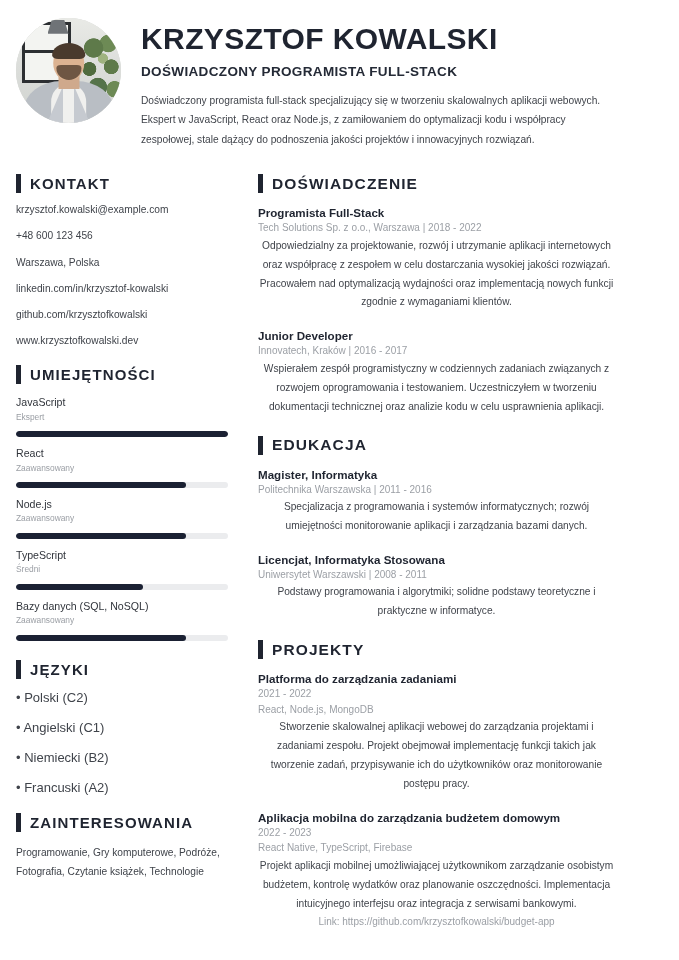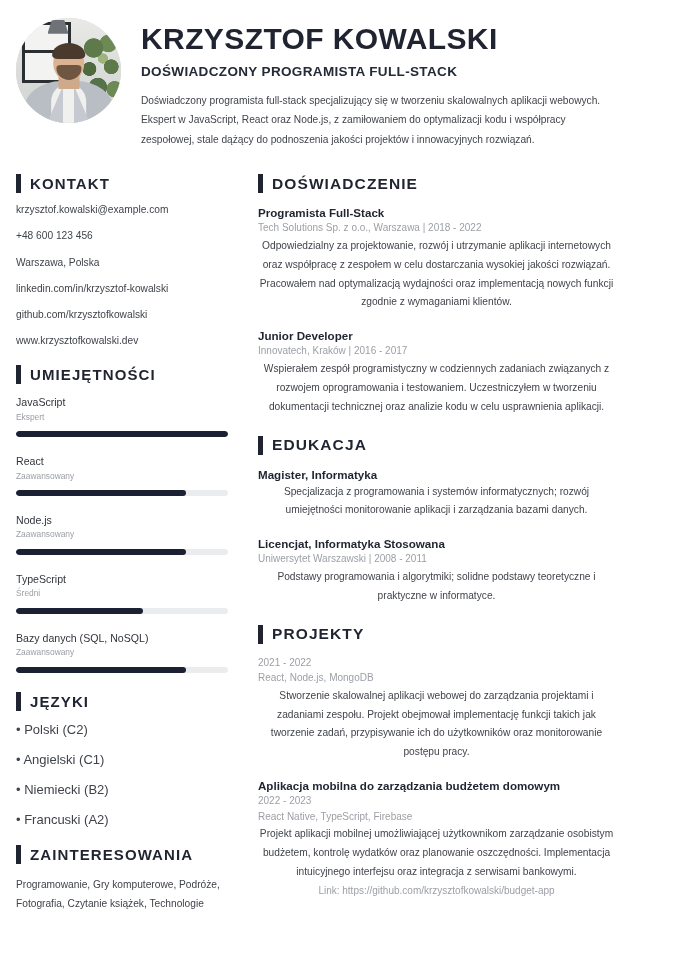--- a/index.html
+++ b/index.html
@@ -212,21 +212,21 @@
   
   .contact-line {
     font-size: 10.2px;
     line-height: 1;
     color: #3f434a;
     margin-bottom: 16px;
   }
   .contact-line:last-child { margin-bottom: 0; }
 
   
-  .skill { margin-bottom: 18px; }
+  .skill { margin-bottom: 10px; }
   .skill:last-child { margin-bottom: 0; }
   .skill-name {
     font-size: 10.6px;
     color: #30343b;
     line-height: 1.25;
   }
   .skill-level {
     font-size: 8.4px;
     color: #9a9ea4;
     line-height: 1.5;
@@ -428,37 +428,39 @@
       </div>
 
       <div class="sec">
         <div class="sec-head">
           <span class="bar" style="background: rgb(31, 36, 48);"></span>
           <span class="txt">EDUKACJA</span>
         </div>
 
         <div class="entry">
           <div class="entry-title">Magister, Informatyka</div>
+          <div class="entry-meta">Politechnika Warszawska | 2011 - 2016</div>
           <div class="entry-desc">Specjalizacja z programowania i systemów informatycznych; rozwój umiejętności monitorowanie aplikacji i zarządzania bazami danych.</div>
         </div>
 
         <div class="entry">
           <div class="entry-title">Licencjat, Informatyka Stosowana</div>
           <div class="entry-meta">Uniwersytet Warszawski | 2008 - 2011</div>
           <div class="entry-desc">Podstawy programowania i algorytmiki; solidne podstawy teoretyczne i praktyczne w informatyce.</div>
         </div>
       </div>
 
       <div class="sec">
         <div class="sec-head">
           <span class="bar" style="background: rgb(31, 36, 48);"></span>
           <span class="txt">PROJEKTY</span>
         </div>
 
         <div class="entry">
+          <div class="entry-title">Platforma do zarządzania zadaniami</div>
           <div class="entry-meta">2021 - 2022</div>
           <div class="entry-meta">React, Node.js, MongoDB</div>
           <div class="entry-desc">Stworzenie skalowalnej aplikacji webowej do zarządzania projektami i zadaniami zespołu. Projekt obejmował implementację funkcji takich jak tworzenie zadań, przypisywanie ich do użytkowników oraz monitorowanie postępu pracy.</div>
         </div>
 
         <div class="entry">
           <div class="entry-title">Aplikacja mobilna do zarządzania budżetem domowym</div>
           <div class="entry-meta">2022 - 2023</div>
           <div class="entry-meta">React Native, TypeScript, Firebase</div>
           <div class="entry-desc">Projekt aplikacji mobilnej umożliwiającej użytkownikom zarządzanie osobistym budżetem, kontrolę wydatków oraz planowanie oszczędności. Implementacja intuicyjnego interfejsu oraz integracja z serwisami bankowymi.</div>

